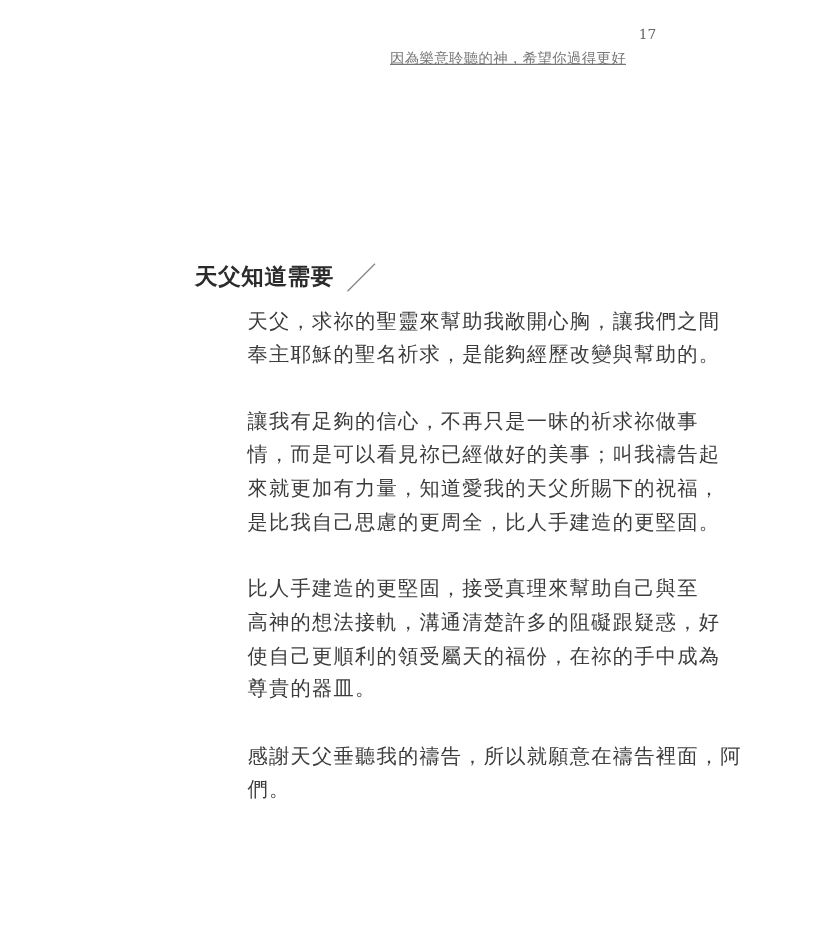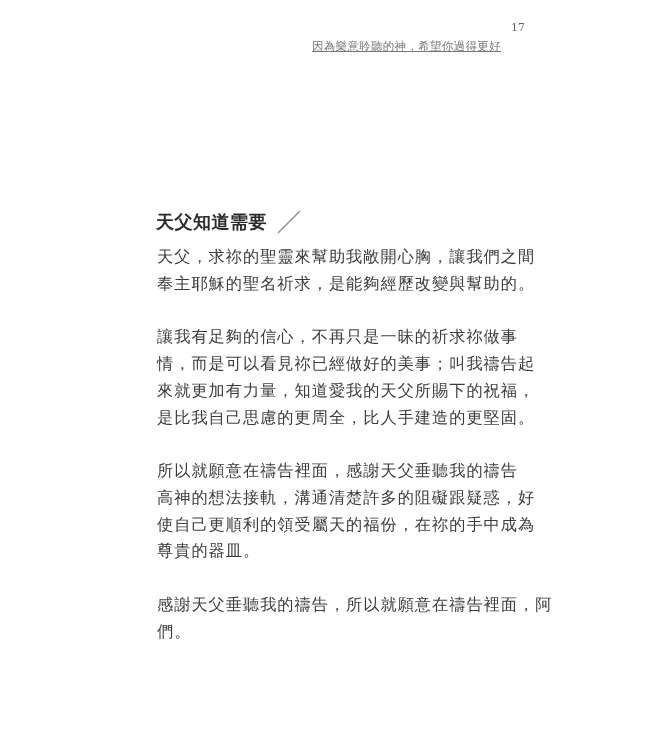--- a/index.html
+++ b/index.html
@@ -67,20 +67,21 @@
     .para {
       margin: 0 0 27px 0;
     }
     .line {
       display: block;
       font-size: 16.2px;
       line-height: 26.7px;
       letter-spacing: 1px;
       white-space: nowrap;
       color: #3c3c3c;
+      margin-left: 41px;
     }
   </style>
 </head>
 <body>
 
 <div>
 
   <div class="running-header">
     <span>因為樂意聆聽的神，希望你過得更好</span>
   </div>
@@ -100,21 +101,21 @@
       <span class="line">天父，求祢的聖靈來幫助我敞開心胸，讓我們之間</span>
       <span class="line">奉主耶穌的聖名祈求，是能夠經歷改變與幫助的。</span>
     </p>
     <p class="para">
       <span class="line">讓我有足夠的信心，不再只是一昧的祈求祢做事</span>
       <span class="line">情，而是可以看見祢已經做好的美事；叫我禱告起</span>
       <span class="line">來就更加有力量，知道愛我的天父所賜下的祝福，</span>
       <span class="line">是比我自己思慮的更周全，比人手建造的更堅固。</span>
     </p>
     <p class="para">
-      <span class="line">所以就願意在禱告裡面，感謝天父垂聽我的禱告</span>
+      <span class="line">比人手建造的更堅固，接受真理來幫助自己與至</span>
       <span class="line">高神的想法接軌，溝通清楚許多的阻礙跟疑惑，好</span>
       <span class="line">使自己更順利的領受屬天的福份，在祢的手中成為</span>
       <span class="line">尊貴的器皿。</span>
     </p>
     <p class="para">
       <span class="line">感謝天父垂聽我的禱告，所以就願意在禱告裡面，阿</span>
       <span class="line">們。</span>
     </p>
   </div>
 

